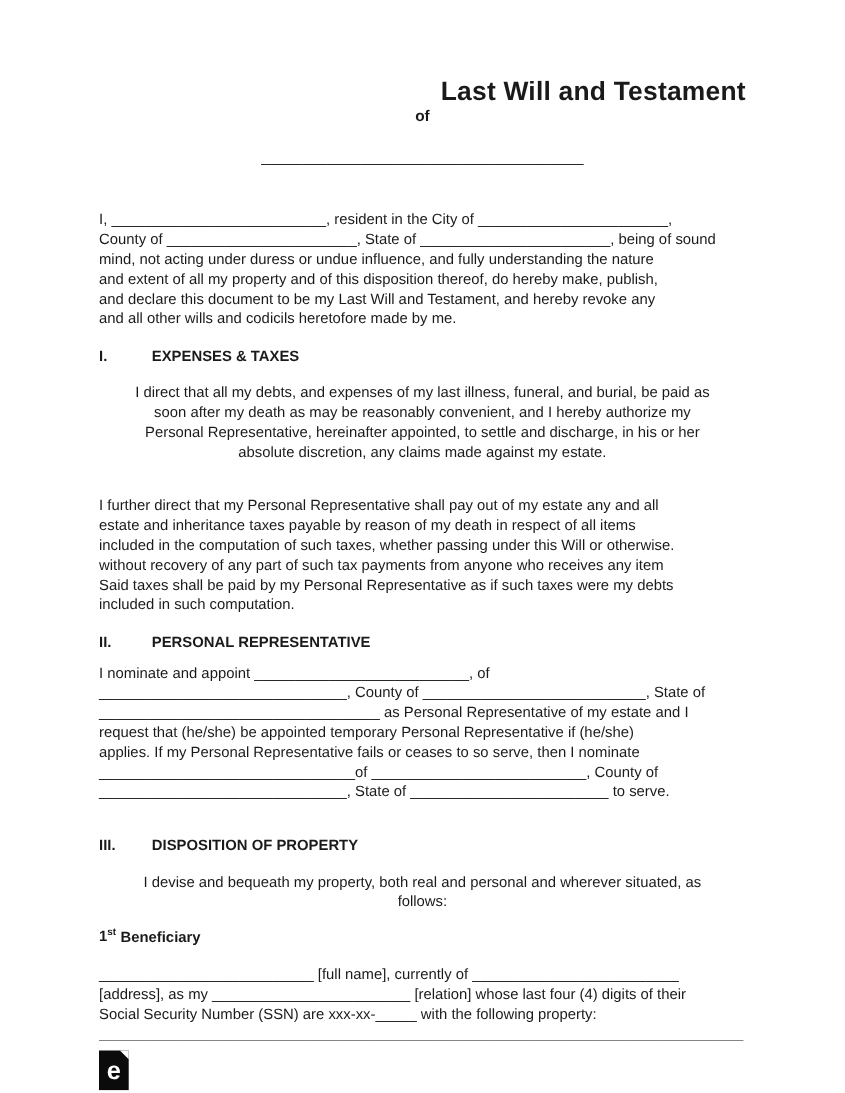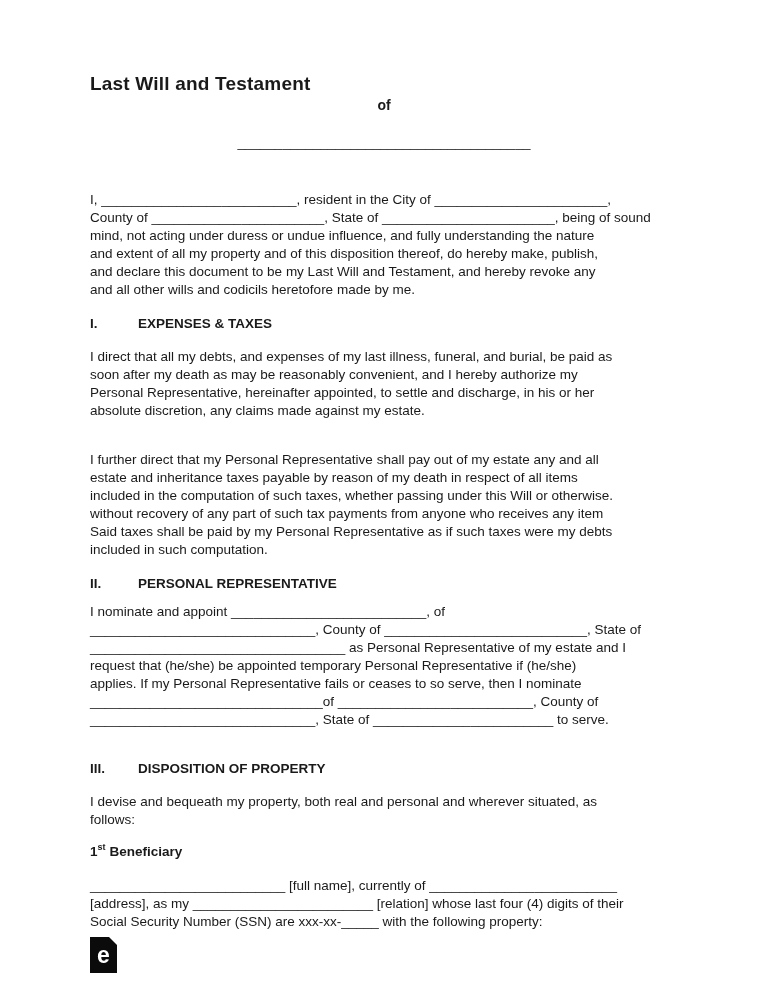--- a/index.html
+++ b/index.html
@@ -15,23 +15,23 @@
     overflow: hidden;
   }
   .page {
     box-sizing: border-box;
     width: 768px;
     height: 994px;
     padding: 72px 90px 0 90px;
     background: #ffffff;
   }
   .doc-title {
-    font-size: 19px;
+    font-size: 24px;
     font-weight: bold;
-    text-align: left;
+    text-align: right;
     line-height: 24px;
     letter-spacing: 0.2px;
   }
   .doc-subtitle {
     font-size: 14px;
     font-weight: bold;
     text-align: center;
     line-height: 18px;
   }
   .name-blank {
@@ -41,21 +41,21 @@
     margin-top: 20px;
     white-space: nowrap;
   }
   .ln {
     font-size: 13.5px;
     line-height: 18px;
     white-space: nowrap;
   }
   .para { margin-top: 13px; }
   .mt-intro { margin-top: 39px; }
-  .mt-15 { margin-top: 15px; }
+  .mt-15 { margin-top: 15px; text-align: center; }
   .mt-16 { margin-top: 16px; }
   .mt-13 { margin-top: 31px; }
   .mt-10 { margin-top: 10px; }
   .mt-9  { margin-top: 9px;  }
   .sec-heading {
     display: flex;
     font-size: 13.5px;
     font-weight: bold;
     line-height: 18px;
   }
@@ -174,19 +174,20 @@
   <div class="ben-label mt-9">
     <span>1</span><sup>st</sup><span class="ben-word">Beneficiary</span>
   </div>
 
   <div class="para mt-16">
     <div class="ln">__________________________ [full name], currently of _________________________</div>
     <div class="ln">[address], as my ________________________ [relation] whose last four (4) digits of their</div>
     <div class="ln">Social Security Number (SSN) are xxx-xx-_____ with the following property:</div>
   </div>
 
+  <div class="footer-rule">______________________________________________________________________________</div>
 
   <div class="logo">
     <div class="logo-fold"></div>
     <span class="logo-letter">e</span>
   </div>
 
 </div>
 
 </body></html>

